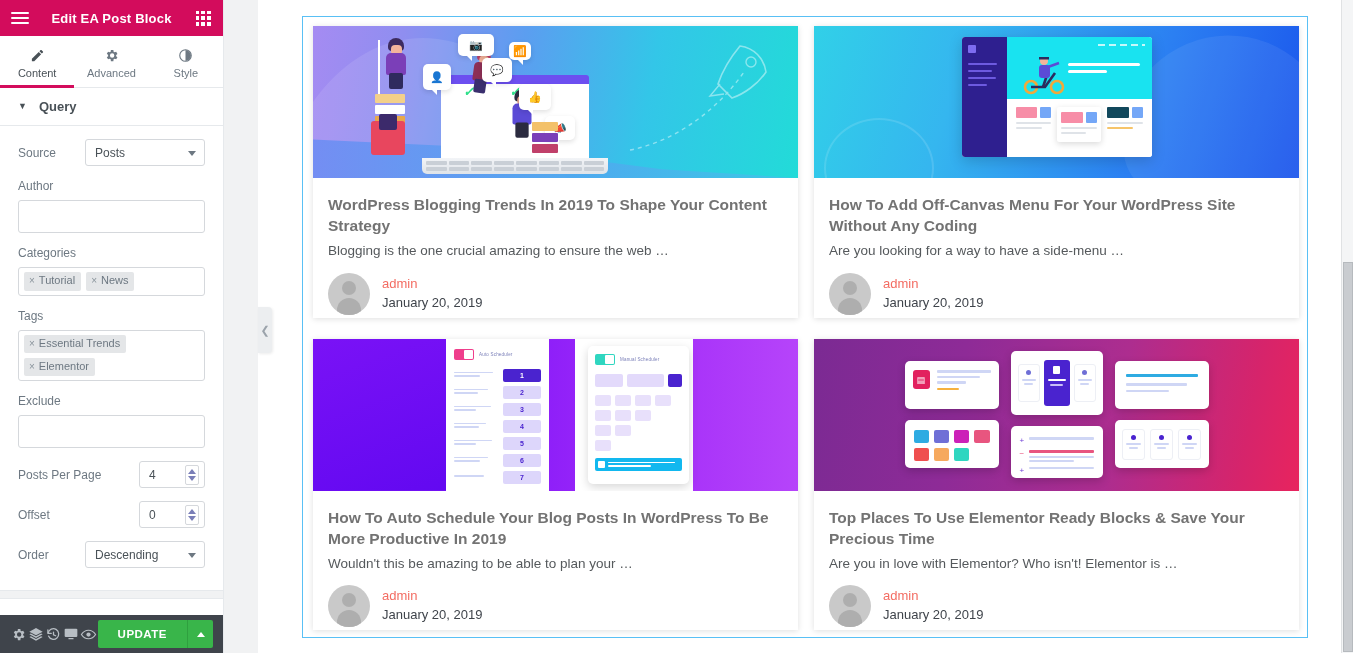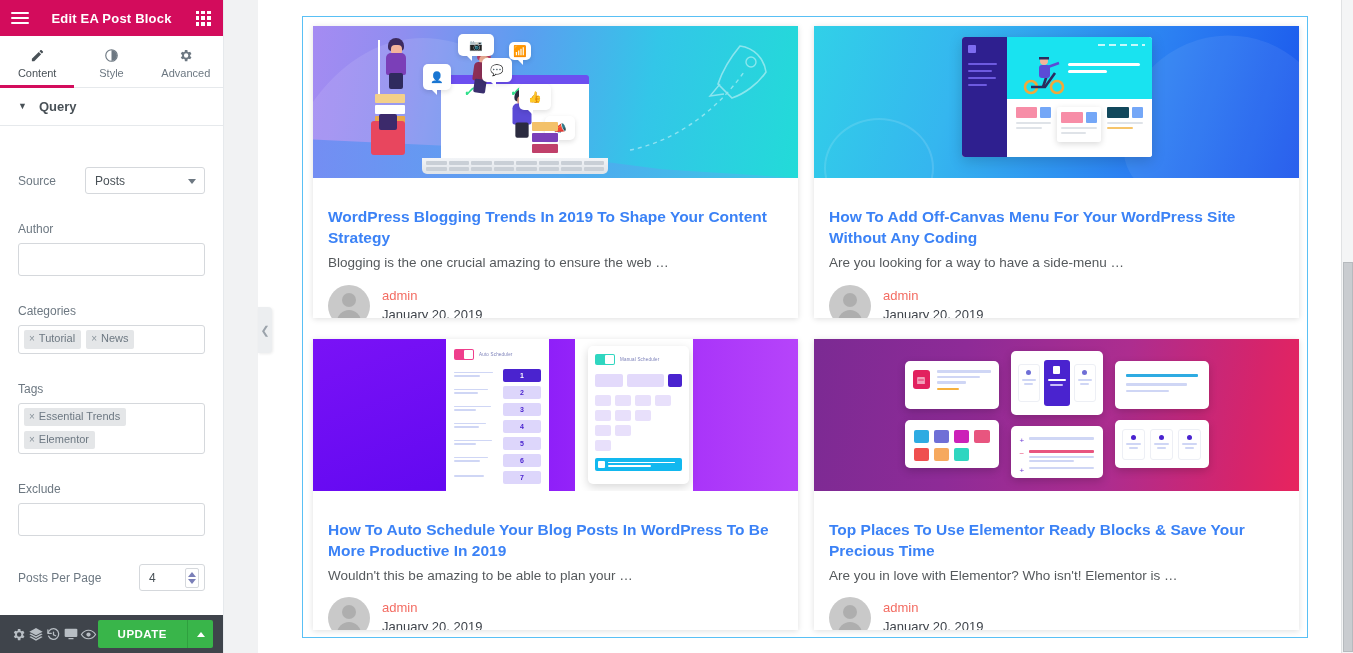--- a/index.html
+++ b/index.html
@@ -75,21 +75,21 @@
     padding: 0 18px; gap: 12px;
     font-size: 13px; font-weight: bold; color: #495157;
     border-bottom: 1px solid #e6e9ec;
     background: #fff; cursor: pointer;
   }
   .section-head .caret { font-size: 9px; color: #495157; line-height: 1; }
   .section-gap { height: 9px; background: #f1f2f3;
                  border-top: 1px solid #e6e9ec; border-bottom: 1px solid #e6e9ec; }
   .section-body { padding: 13px 18px 9px 18px; }
 
-  .ctl { margin-bottom: 13px; margin-top: 28px; }
+  .ctl { margin-bottom: 13px; }
   .ctl.row { display: flex; align-items: center; justify-content: space-between; }
   .ctl-label { font-size: 12px; color: #6d7882; display: block; margin-bottom: 7px; }
   .ctl.row .ctl-label { margin-bottom: 0; }
 
   .sel {
     position: relative; width: 120px; height: 27px;
     border: 1px solid #d5d8dc; border-radius: 3px;
     background: #fff; display: flex; align-items: center;
     padding: 0 22px 0 9px; font-size: 12px; color: #495157;
     cursor: pointer;
@@ -214,22 +214,22 @@
     box-shadow: 0 1px 6px rgba(0,0,0,.13);
     display: flex; flex-direction: column;
     overflow: hidden;
   }
   .thumb {
     position: relative; height: 152px; width: 100%;
     overflow: hidden; flex: 0 0 152px;
   }
   .post-body { padding: 16px 15px 20px 15px; }
   .post-title {
-    font-size: 15.5px; font-weight: bold; color: #3b82f6;
-    line-height: 1.36; margin: 12px 0 5px 0; cursor: pointer;
+    font-size: 15.5px; font-weight: bold; color: #737373;
+    line-height: 1.36; margin: 0 0 5px 0; cursor: pointer;
   }
   .post-excerpt {
     font-size: 13.5px; color: #55595c; line-height: 1.45;
     margin: 0 0 12px 0;
   }
   .post-meta { display: flex; align-items: center; gap: 12px; }
   .avatar {
     width: 42px; height: 42px; border-radius: 50%;
     background: #c9c9c9; position: relative; overflow: hidden;
     flex: 0 0 42px;
@@ -444,34 +444,34 @@
       <div class="ptab active">
         <span>
           <svg width="15" height="15" viewBox="0 0 24 24" fill="#495157">
             <path d="M3 17.2V21h3.8L17.8 10 14 6.2 3 17.2zM20.7 7.1c.4-.4.4-1 0-1.4l-2.4-2.4c-.4-.4-1-.4-1.4 0l-1.8 1.8L18.9 8.9l1.8-1.8z"></path>
           </svg>
         </span>
         <span>Content</span>
       </div>
       <div class="ptab">
         <span>
+          <svg width="15" height="15" viewBox="0 0 24 24" fill="#6d7882">
+            <path d="M19.4 13a7.8 7.8 0 0 0 0-2l2.1-1.6-2-3.5-2.5 1a7.6 7.6 0 0 0-1.7-1L15 3H11l-.3 2.8c-.6.2-1.2.6-1.7 1l-2.5-1-2 3.5L6.6 11a7.8 7.8 0 0 0 0 2l-2.1 1.6 2 3.5 2.5-1c.5.4 1.1.8 1.7 1l.3 2.9h4l.3-2.9c.6-.2 1.2-.6 1.7-1l2.5 1 2-3.5-2.1-1.6zM13 15.5a3.5 3.5 0 1 1 0-7 3.5 3.5 0 0 1 0 7z"></path>
+          </svg>
+        </span>
+        <span>Advanced</span>
+      </div>
+      <div class="ptab">
+        <span>
           <svg width="15" height="15" viewBox="0 0 24 24">
             <circle cx="12" cy="12" r="9.2" fill="none" stroke="#6d7882" stroke-width="1.8"></circle>
             <path d="M12 3.3a8.7 8.7 0 0 1 0 17.4z" fill="#6d7882"></path>
           </svg>
         </span>
         <span>Style</span>
-      </div>
-      <div class="ptab">
-        <span>
-          <svg width="15" height="15" viewBox="0 0 24 24" fill="#6d7882">
-            <path d="M19.4 13a7.8 7.8 0 0 0 0-2l2.1-1.6-2-3.5-2.5 1a7.6 7.6 0 0 0-1.7-1L15 3H11l-.3 2.8c-.6.2-1.2.6-1.7 1l-2.5-1-2 3.5L6.6 11a7.8 7.8 0 0 0 0 2l-2.1 1.6 2 3.5 2.5-1c.5.4 1.1.8 1.7 1l.3 2.9h4l.3-2.9c.6-.2 1.2-.6 1.7-1l2.5 1 2-3.5-2.1-1.6zM13 15.5a3.5 3.5 0 1 1 0-7 3.5 3.5 0 0 1 0 7z"></path>
-          </svg>
-        </span>
-        <span>Advanced</span>
       </div>
     </div>
 
     <div id="panel-scroll">
 
       <div class="section-head">
         <span class="caret">▼</span>
         <span>Query</span>
       </div>
 

